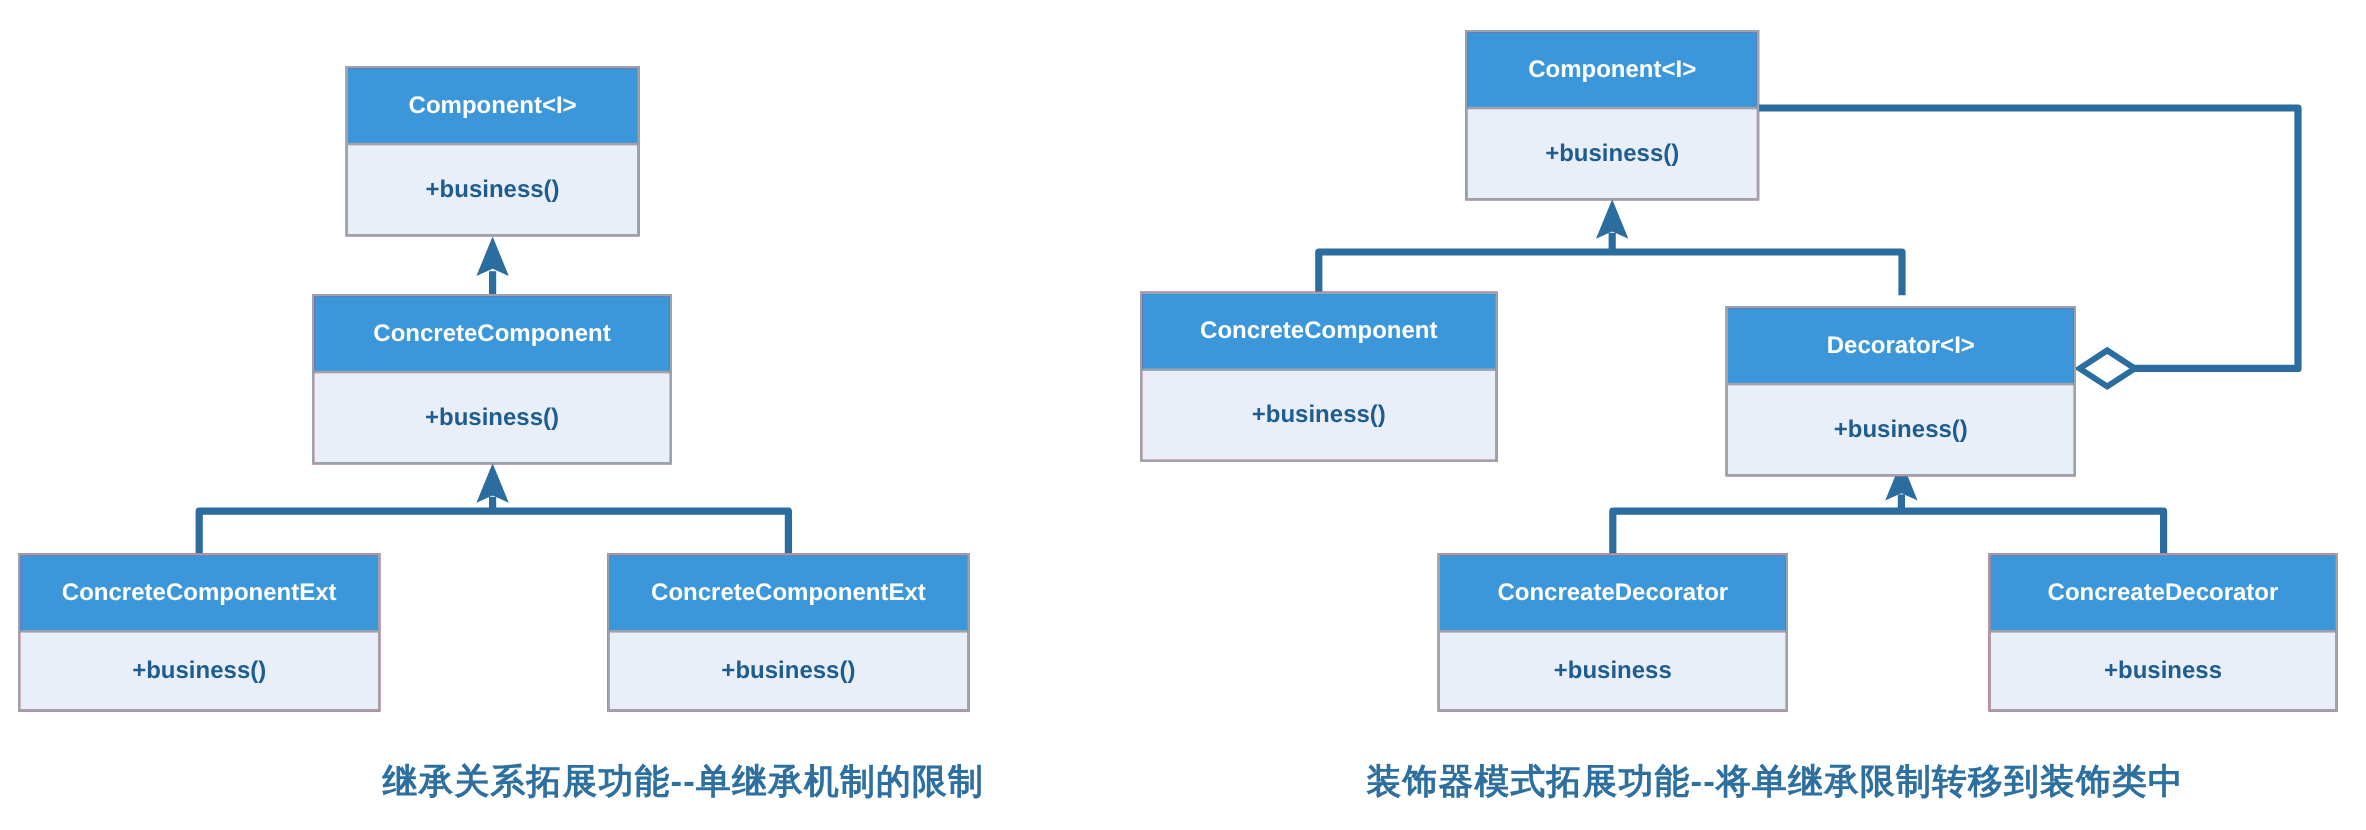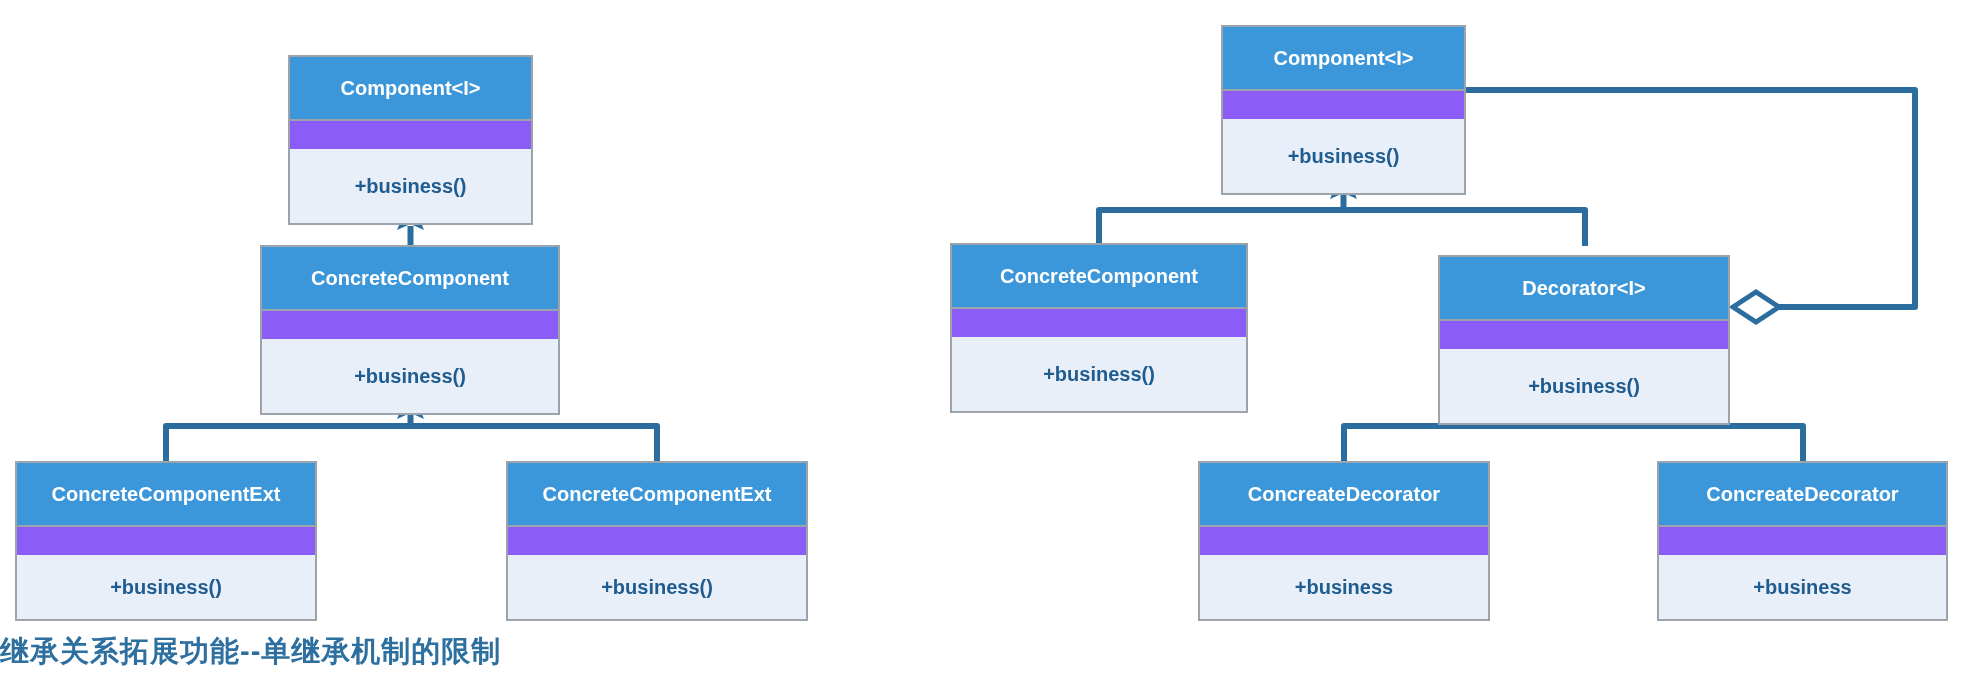--- a/index.html
+++ b/index.html
@@ -9,21 +9,21 @@
     background:#ffffff;
     font-family:"Liberation Sans","DejaVu Sans",sans-serif;
     overflow:hidden;
   }
   #wires{position:absolute;left:0;top:0;z-index:0;}
   .uml-box{
     position:absolute;
     z-index:1;
     border:2px solid #9da3ab;
     box-sizing:border-box;
-    background:#8b5cf6;
+    background:#be185d;
     box-shadow:0 0 0 0 transparent;
   }
   .uml-head{
     background:#3b97d9;
     color:#ffffff;
     font-weight:bold;
     font-size:20px;
     text-align:center;
     height:62px;
     line-height:62px;
@@ -33,31 +33,30 @@
   }
   .uml-body{
     background:#e9eff8;
     color:#1f5c8f;
     font-weight:bold;
     font-size:20px;
     text-align:center;
     height:74px;
     line-height:74px;
     white-space:nowrap;
-    margin-top:28px;
   }
   .uml-box.short .uml-body{height:64px;line-height:64px;}
   .caption{
     position:absolute;
     z-index:1;
     top:632px;
     font-size:29px;
     font-weight:bold;
     color:#2d6f9f;
-    text-align:left;
+    text-align:right;
     letter-spacing:1px;
   }
   .wire{stroke:#2b6d9e;stroke-width:6;fill:none;stroke-linejoin:round;stroke-linecap:square;}
   .stem{stroke:#2b6d9e;stroke-width:6;fill:none;}
   .head{fill:#2b6d9e;stroke:none;}
   .diamond{fill:#ffffff;stroke:#2b6d9e;stroke-width:5;stroke-linejoin:miter;}
 </style>
 </head>
 <body>
 
@@ -124,14 +123,15 @@
   <div class="uml-box short" style="left:1198px;top:461px;width:292px">
     <div class="uml-head">ConcreateDecorator</div>
     <div class="uml-body">+business</div>
   </div>
 
   <div class="uml-box short" style="left:1657px;top:461px;width:291px">
     <div class="uml-head">ConcreateDecorator</div>
     <div class="uml-body">+business</div>
   </div>
 
+  <div class="caption" style="left:1060px;width:760px">装饰器模式拓展功能--将单继承限制转移到装饰类中</div>
 
 </div>
 
 </body></html>

